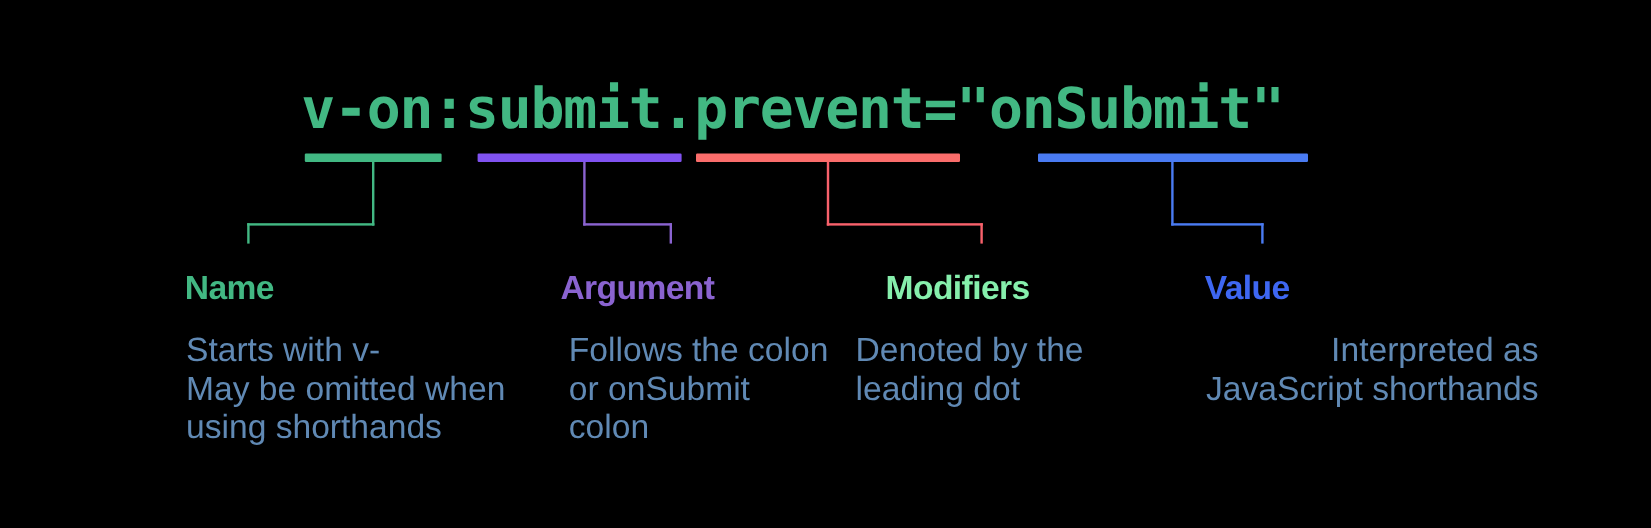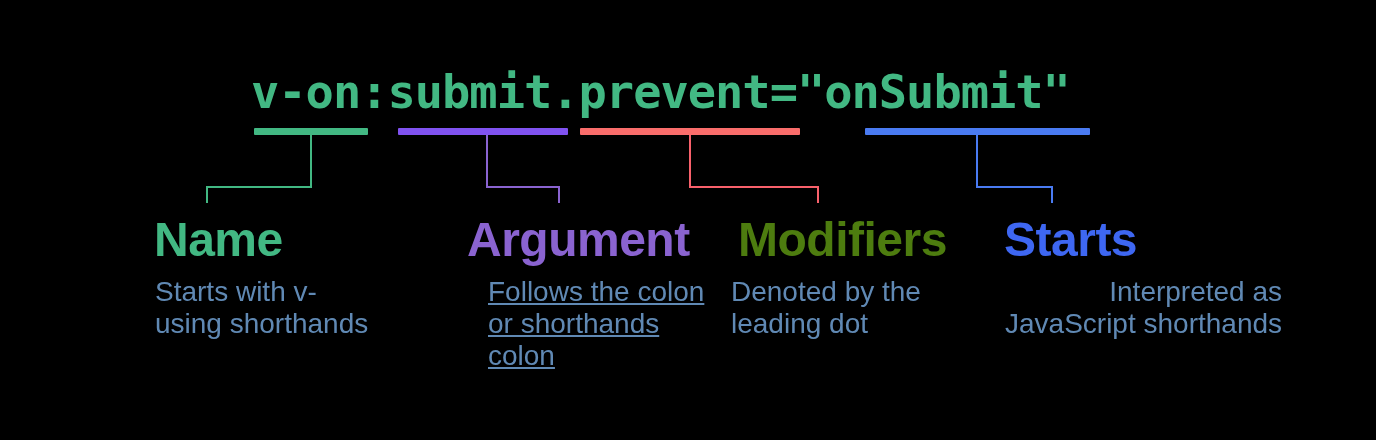--- a/index.html
+++ b/index.html
@@ -40,34 +40,34 @@
   .cm-v{left:689px;top:135px;width:2px;height:53px;}
   .cm-h{left:689px;top:186px;width:130px;height:2px;}
   .cm-d{left:817px;top:186px;width:2px;height:17px;}
 
   .cv-v{left:976px;top:135px;width:2px;height:53px;}
   .cv-h{left:976px;top:186px;width:77px;height:2px;}
   .cv-d{left:1051px;top:186px;width:2px;height:17px;}
 
   
   .heading{
-    position:absolute;top:220px;font-size:48px;line-height:40px;
+    position:absolute;top:220px;font-size:28px;line-height:40px;
     font-weight:600;letter-spacing:-0.5px;white-space:nowrap;
   }
   .h-name{left:154px;color:#42b883;}
   .h-arg {left:467px;color:#8a63d0;text-align:right;}
-  .h-mod {left:738px;color:#4d7c0f;text-align:right;}
+  .h-mod {left:738px;color:#86efac;text-align:right;}
   .h-val {left:1004px;color:#3e67f2;}
 
   
   .desc{
     position:absolute;top:276px;font-size:28px;line-height:32px;
     color:#6089b4;white-space:nowrap;
   }
-  .d-name{left:155px;} .d-arg{left:488px;text-decoration:underline;} .d-mod{left:731px;} .d-val{left:1005px;text-align:right;}
+  .d-name{left:155px;} .d-arg{left:474px;} .d-mod{left:713px;} .d-val{left:1005px;text-align:right;}
 </style>
 </head>
 <body>
 
 <div class="canvas">
 
   <div class="code">v-on:submit.prevent="onSubmit"</div>
 
   <div class="bar bar-name"></div>
   <div class="bar bar-arg"></div>
@@ -86,30 +86,31 @@
   <div class="conn red cm-h"></div>
   <div class="conn red cm-d"></div>
 
   <div class="conn blue cv-v"></div>
   <div class="conn blue cv-h"></div>
   <div class="conn blue cv-d"></div>
 
   <div class="heading h-name">Name</div>
   <div class="heading h-arg">Argument</div>
   <div class="heading h-mod">Modifiers</div>
-  <div class="heading h-val">Starts</div>
+  <div class="heading h-val">Value</div>
 
   <div class="desc d-name">
     <div>Starts with v-</div>
+    <div>May be omitted when</div>
     <div>using shorthands</div>
   </div>
 
   <div class="desc d-arg">
     <div>Follows the colon</div>
-    <div>or shorthands</div>
+    <div>or onSubmit</div>
     <div>colon</div>
   </div>
 
   <div class="desc d-mod">
     <div>Denoted by the</div>
     <div>leading dot</div>
   </div>
 
   <div class="desc d-val">
     <div>Interpreted as</div>

